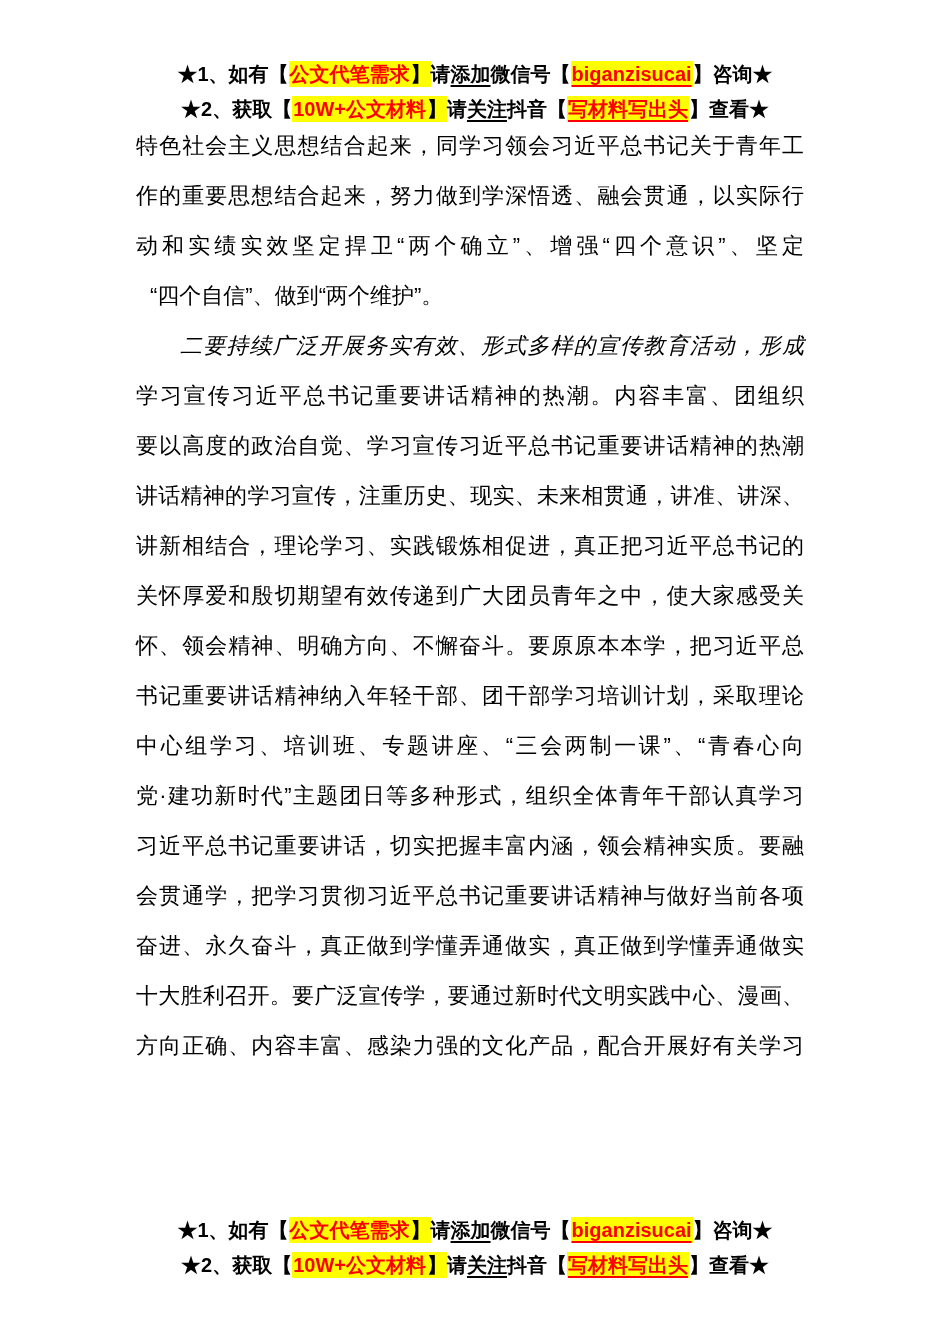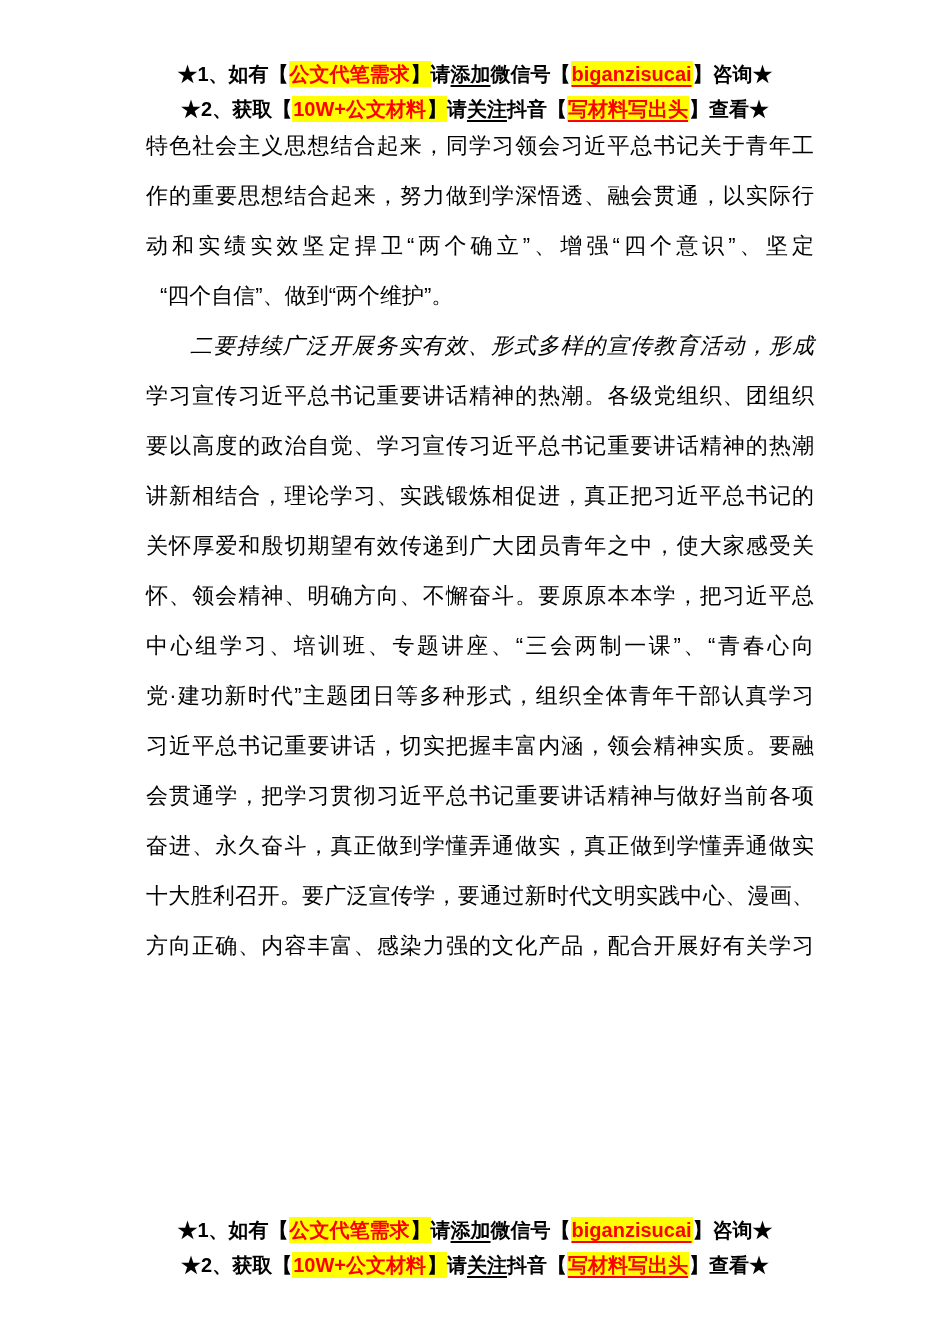--- a/index.html
+++ b/index.html
@@ -54,21 +54,21 @@
     padding: 2px 1px;
     text-decoration: underline;
     text-decoration-thickness: 2px;
     text-underline-offset: 4px;
   }
 
   
   .doc-body {
     position: absolute;
     top: 121px;
-    left: 146px;
+    left: 136px;
     width: 668px;
     font-size: 22px;
     line-height: 50px;
     color: #000000;
   }
   .body-line {
     text-align: justify;
     text-align-last: justify;
     text-justify: inter-character;
     word-break: break-all;
@@ -92,25 +92,27 @@
       <div class="promo-line"><span class="seg-plain">★1、如有【</span><span class="seg-hl-red">公文代笔需求</span><span class="seg-hl-black">】</span><span class="seg-plain">请</span><span class="seg-underline">添加</span><span class="seg-plain">微信号【</span><span class="seg-hl-red-underline">biganzisucai</span><span class="seg-plain">】咨询★</span></div>
       <div class="promo-line"><span class="seg-plain">★2、获取【</span><span class="seg-hl-red">10W+公文材料</span><span class="seg-hl-black">】</span><span class="seg-plain">请</span><span class="seg-underline">关注</span><span class="seg-plain">抖音【</span><span class="seg-hl-red-underline">写材料写出头</span><span class="seg-plain">】查看★</span></div>
     </div>
 
   <div class="doc-body">
       <div class="body-line">特色社会主义思想结合起来，同学习领会习近平总书记关于青年工</div>
       <div class="body-line">作的重要思想结合起来，努力做到学深悟透、融会贯通，以实际行</div>
       <div class="body-line">动和实绩实效坚定捍卫“两个确立”、增强“四个意识”、坚定</div>
       <div class="body-line no-stretch">“四个自信”、做到“两个维护”。</div>
       <div class="body-line indent">二要持续广泛开展务实有效、形式多样的宣传教育活动，形成</div>
-      <div class="body-line">学习宣传习近平总书记重要讲话精神的热潮。各级党组织、团组织</div>
+      <div class="body-line">学习宣传习近平总书记重要讲话精神的热潮。内容丰富、团组织</div>
       <div class="body-line">要以高度的政治自觉、学习宣传习近平总书记重要讲话精神的热潮</div>
+      <div class="body-line">讲话精神的学习宣传，注重历史、现实、未来相贯通，讲准、讲深、</div>
       <div class="body-line">讲新相结合，理论学习、实践锻炼相促进，真正把习近平总书记的</div>
       <div class="body-line">关怀厚爱和殷切期望有效传递到广大团员青年之中，使大家感受关</div>
       <div class="body-line">怀、领会精神、明确方向、不懈奋斗。要原原本本学，把习近平总</div>
+      <div class="body-line">书记重要讲话精神纳入年轻干部、团干部学习培训计划，采取理论</div>
       <div class="body-line">中心组学习、培训班、专题讲座、“三会两制一课”、“青春心向</div>
       <div class="body-line">党·建功新时代”主题团日等多种形式，组织全体青年干部认真学习</div>
       <div class="body-line">习近平总书记重要讲话，切实把握丰富内涵，领会精神实质。要融</div>
       <div class="body-line">会贯通学，把学习贯彻习近平总书记重要讲话精神与做好当前各项</div>
       <div class="body-line">奋进、永久奋斗，真正做到学懂弄通做实，真正做到学懂弄通做实</div>
       <div class="body-line">十大胜利召开。要广泛宣传学，要通过新时代文明实践中心、漫画、</div>
       <div class="body-line">方向正确、内容丰富、感染力强的文化产品，配合开展好有关学习</div>
     </div>
 
   <div class="promo promo-footer">

